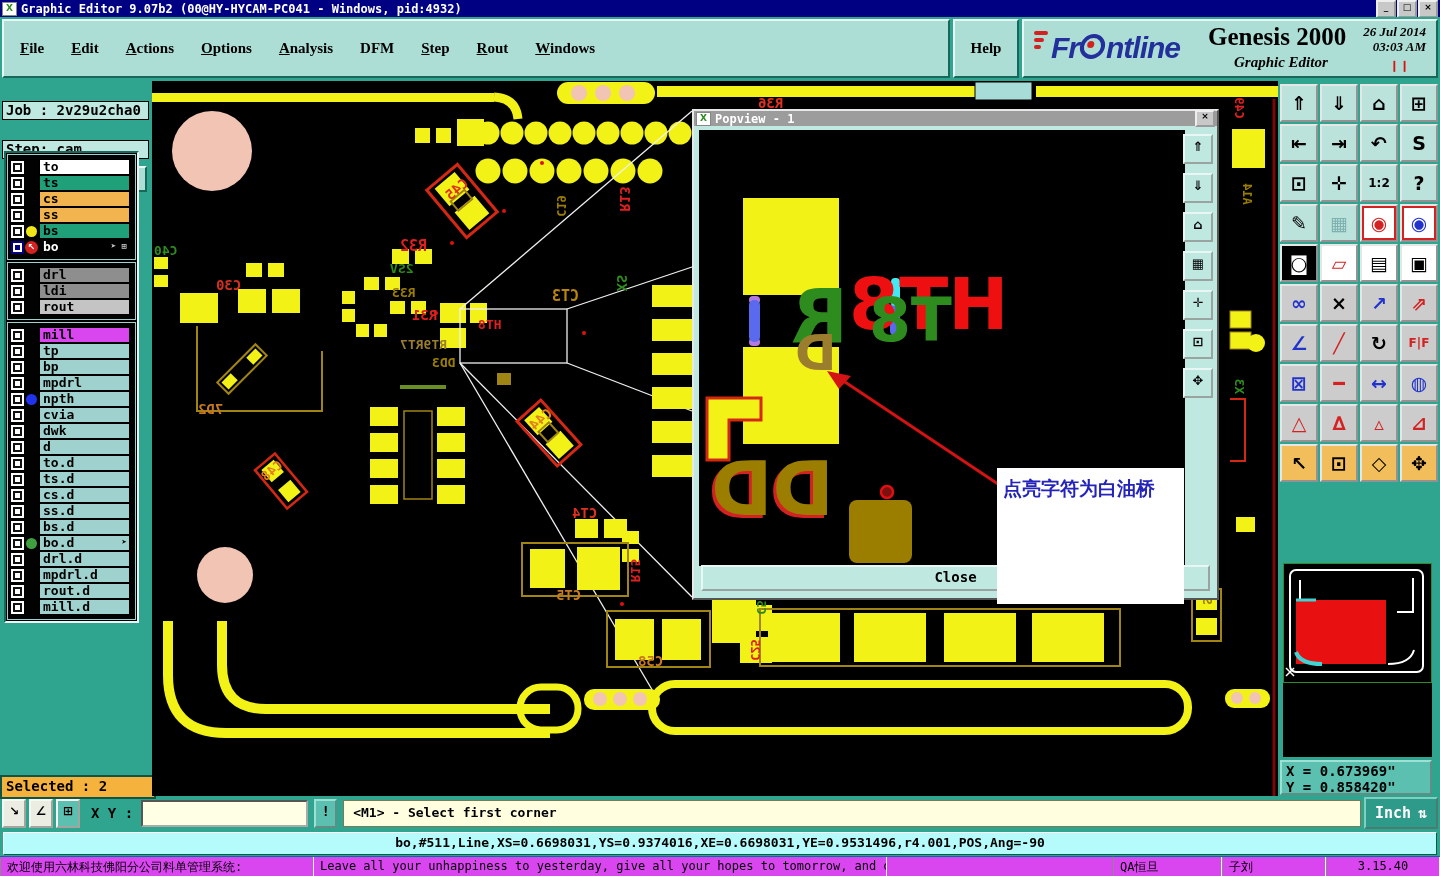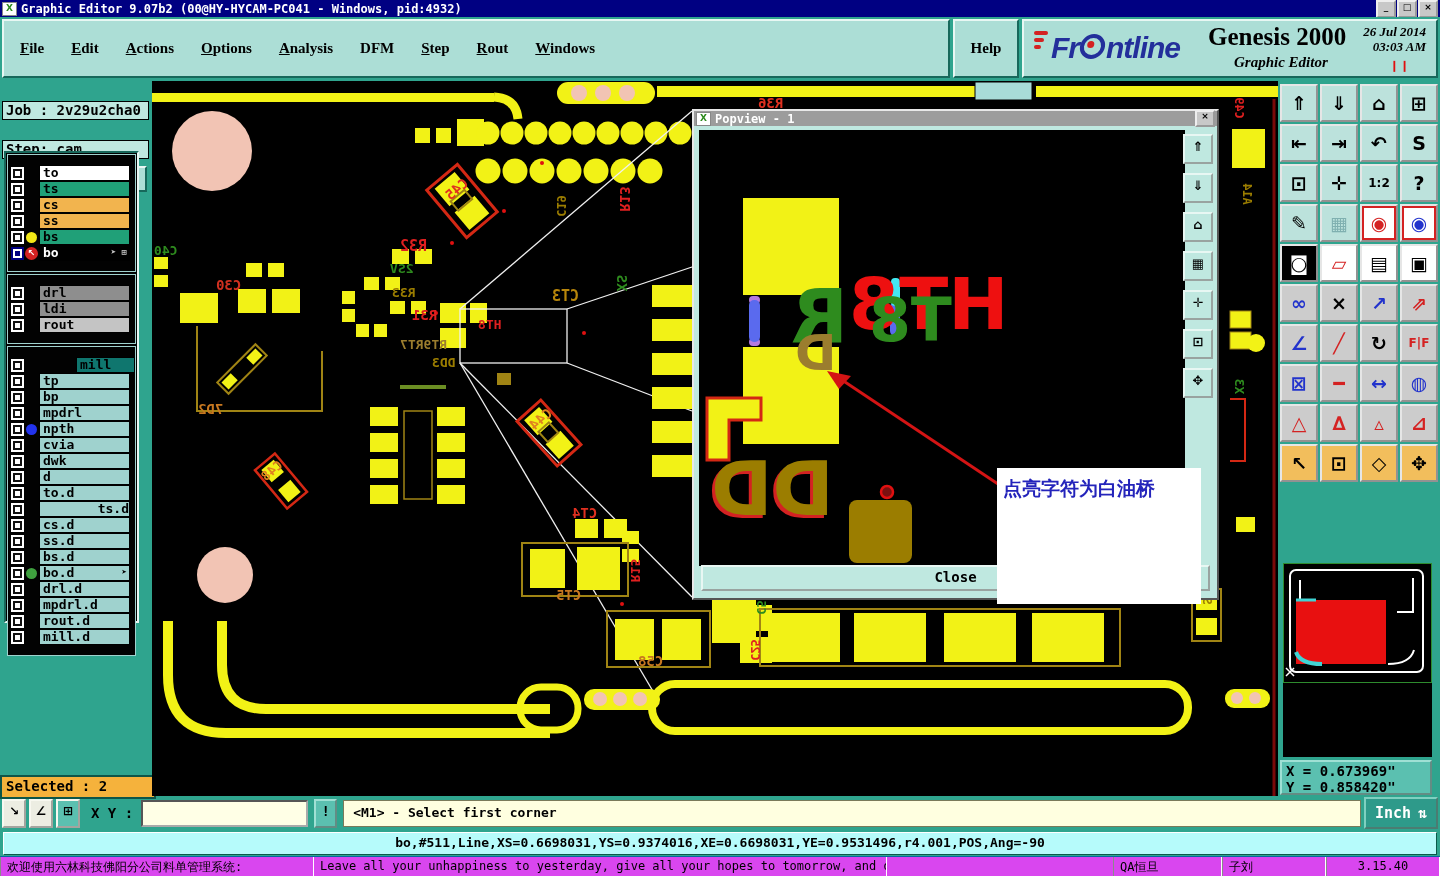--- a/index.html
+++ b/index.html
@@ -40,21 +40,21 @@
 
   
   .bodyrow{flex:1;display:flex;position:relative}
   .sidebar{width:152px;position:relative;background:#2FA48E}
   .infobox{margin:20px 3px 0 2px;background:#BFE8E0;border:1px solid #000;height:17px;
            font:bold 14px "DejaVu Sans Mono",monospace;padding:0 3px;line-height:17px;white-space:nowrap;overflow:hidden}
   .jmbtn{margin:7px 5px 0 4px;height:22px;text-align:center;font:bold 15px "DejaVu Sans Mono",monospace;
          line-height:22px;cursor:pointer}
   .layer-panel{position:absolute;left:4px;top:70px;width:129px;height:466px;background:#020202;
                border:2px solid;border-color:#17685B #E8F7F3 #E8F7F3 #17685B;padding:1px}
-  .lgroup{background:#020202;border:1px solid #9FD2CE;margin-bottom:2px;padding:10px 0}
+  .lgroup{background:#020202;border:1px solid #9FD2CE;margin-bottom:2px;padding:4px 0}
   .lrow{display:flex;align-items:center;height:16px;padding-left:3px}
   .cb{width:13px;height:13px;background:#fff;position:relative;flex:none;cursor:pointer}
   .cb::after{content:'';position:absolute;inset:2px;border:2px solid #111}
   .cb.navy{background:#000080}.cb.navy::after{border-color:#fff}
   .dotslot{width:15px;height:13px;flex:none;display:flex;align-items:center;justify-content:center}
   .ldot{width:11px;height:11px;border-radius:50%}
   .workicon{width:13px;height:13px;border-radius:50%;background:#D42222;color:#fff;
             font:bold 9px "DejaVu Sans",sans-serif;text-align:center;line-height:13px}
   .lname{width:86px;height:14px;border:1px solid #000;font:bold 13px "DejaVu Sans Mono",monospace;
          line-height:13px;padding-left:3px;position:relative;cursor:pointer;white-space:nowrap}
@@ -75,21 +75,21 @@
         font:bold 9px "DejaVu Sans",sans-serif;text-align:center;line-height:9px;cursor:pointer}
   .pv-body{position:absolute;left:3px;top:17px;right:3px;bottom:3px;background:#BFE8E0}
   .pv-canvas{position:absolute;left:2px;top:2px;width:486px;height:436px;background:#000;overflow:hidden}
   .pv-art span{position:absolute;font-family:"DejaVu Sans",sans-serif;font-weight:bold;transform:scaleX(-1);z-index:2}
   .pv-sidebtns{position:absolute;right:1px;top:6px;display:flex;flex-direction:column;gap:9px;z-index:3}
   .pv-btn{width:26px;height:26px;background:#BFE8E0;border:2px outset #E8F7F3;text-align:center;
           font:bold 13px "DejaVu Sans",sans-serif;line-height:22px;cursor:pointer}
   .pv-close{position:absolute;left:4px;right:4px;bottom:4px;height:22px;background:#BFE8E0;
             border:2px outset #E8F7F3;text-align:center;font:bold 14px "DejaVu Sans Mono",monospace;
             line-height:20px;cursor:pointer}
-  .pv-note{position:absolute;left:303px;top:357px;width:204px;height:136px;background:#fff;z-index:20;
+  .pv-note{position:absolute;left:303px;top:357px;width:187px;height:136px;background:#fff;z-index:20;
            color:#2424BB;font:bold 19px "DejaVu Sans",sans-serif;padding:8px 6px;line-height:1.3;box-sizing:border-box}
 
   
   .rail{width:162px;position:relative;background:#2FA48E}
   .tool-grid{position:absolute;left:1px;top:2px;display:grid;grid-template-columns:repeat(4,40px);grid-auto-rows:40px}
   .tbtn{margin:1px;border:2px outset #E6E6E6;display:flex;align-items:center;justify-content:center;
         font-weight:bold;font-size:19px;font-family:"DejaVu Sans",sans-serif;cursor:pointer;box-sizing:border-box}
   .tbtn.sm{font-size:12px}
   .mini-wrap{position:absolute;left:5px;top:482px;width:149px;height:194px;background:#000}
   .mini-view{width:147px;height:118px;border:1px solid #2E8B2E}
@@ -221,21 +221,21 @@
             <div class="lrow">
               <span class="cb"></span>
               <span class="dotslot"></span>
               <span class="lname" style="background: rgb(196, 196, 196); color: rgb(0, 0, 0);">rout</span>
             </div>
           </div>
           <div class="lgroup">
             <div class="lrow">
               <span class="cb"></span>
               <span class="dotslot"></span>
-              <span class="lname" style="background: #0f766e; color: rgb(0, 0, 0); margin-left: 37px;">mill</span>
+              <span class="lname" style="background: #d946ef; color: rgb(0, 0, 0);">mill</span>
             </div>
             <div class="lrow">
               <span class="cb"></span>
               <span class="dotslot"></span>
               <span class="lname" style="background: rgb(159, 210, 206); color: rgb(0, 0, 0);">tp</span>
             </div>
             <div class="lrow">
               <span class="cb"></span>
               <span class="dotslot"></span>
               <span class="lname" style="background: rgb(159, 210, 206); color: rgb(0, 0, 0);">bp</span>
@@ -268,21 +268,21 @@
               <span class="lname" style="background: rgb(159, 210, 206); color: rgb(0, 0, 0);">d</span>
             </div>
             <div class="lrow">
               <span class="cb"></span>
               <span class="dotslot"></span>
               <span class="lname" style="background: rgb(159, 210, 206); color: rgb(0, 0, 0);">to.d</span>
             </div>
             <div class="lrow">
               <span class="cb"></span>
               <span class="dotslot"></span>
-              <span class="lname" style="background: rgb(159, 210, 206); color: rgb(0, 0, 0); text-align: right;">ts.d</span>
+              <span class="lname" style="background: rgb(159, 210, 206); color: rgb(0, 0, 0);">ts.d</span>
             </div>
             <div class="lrow">
               <span class="cb"></span>
               <span class="dotslot"></span>
               <span class="lname" style="background: rgb(159, 210, 206); color: rgb(0, 0, 0);">cs.d</span>
             </div>
             <div class="lrow">
               <span class="cb"></span>
               <span class="dotslot"></span>
               <span class="lname" style="background: rgb(159, 210, 206); color: rgb(0, 0, 0);">ss.d</span>

